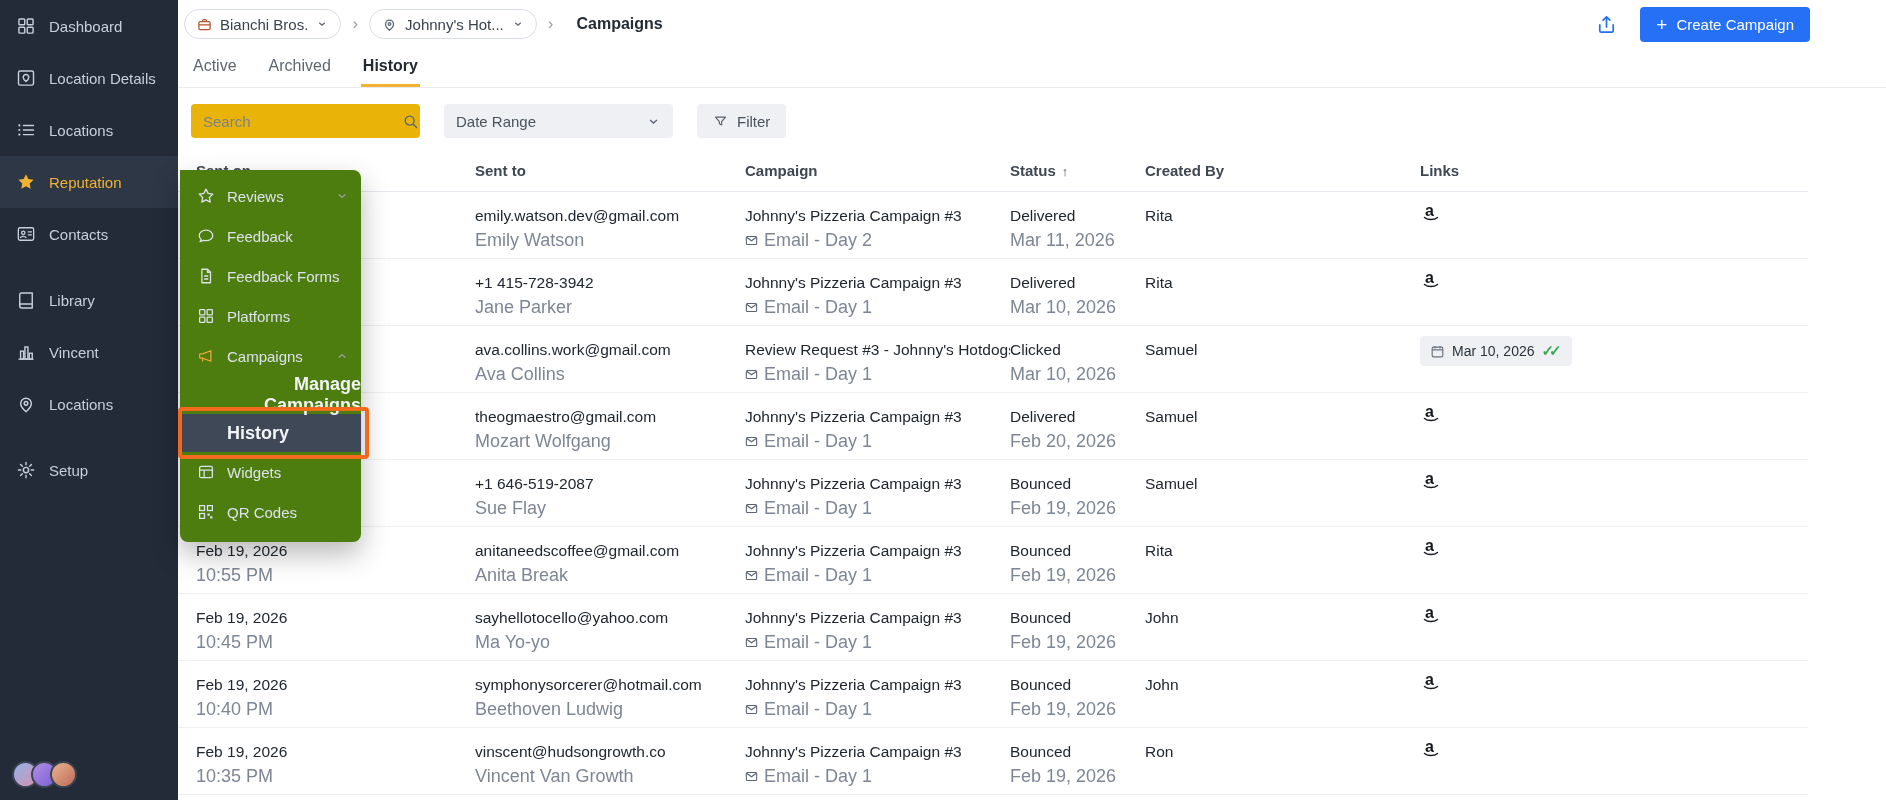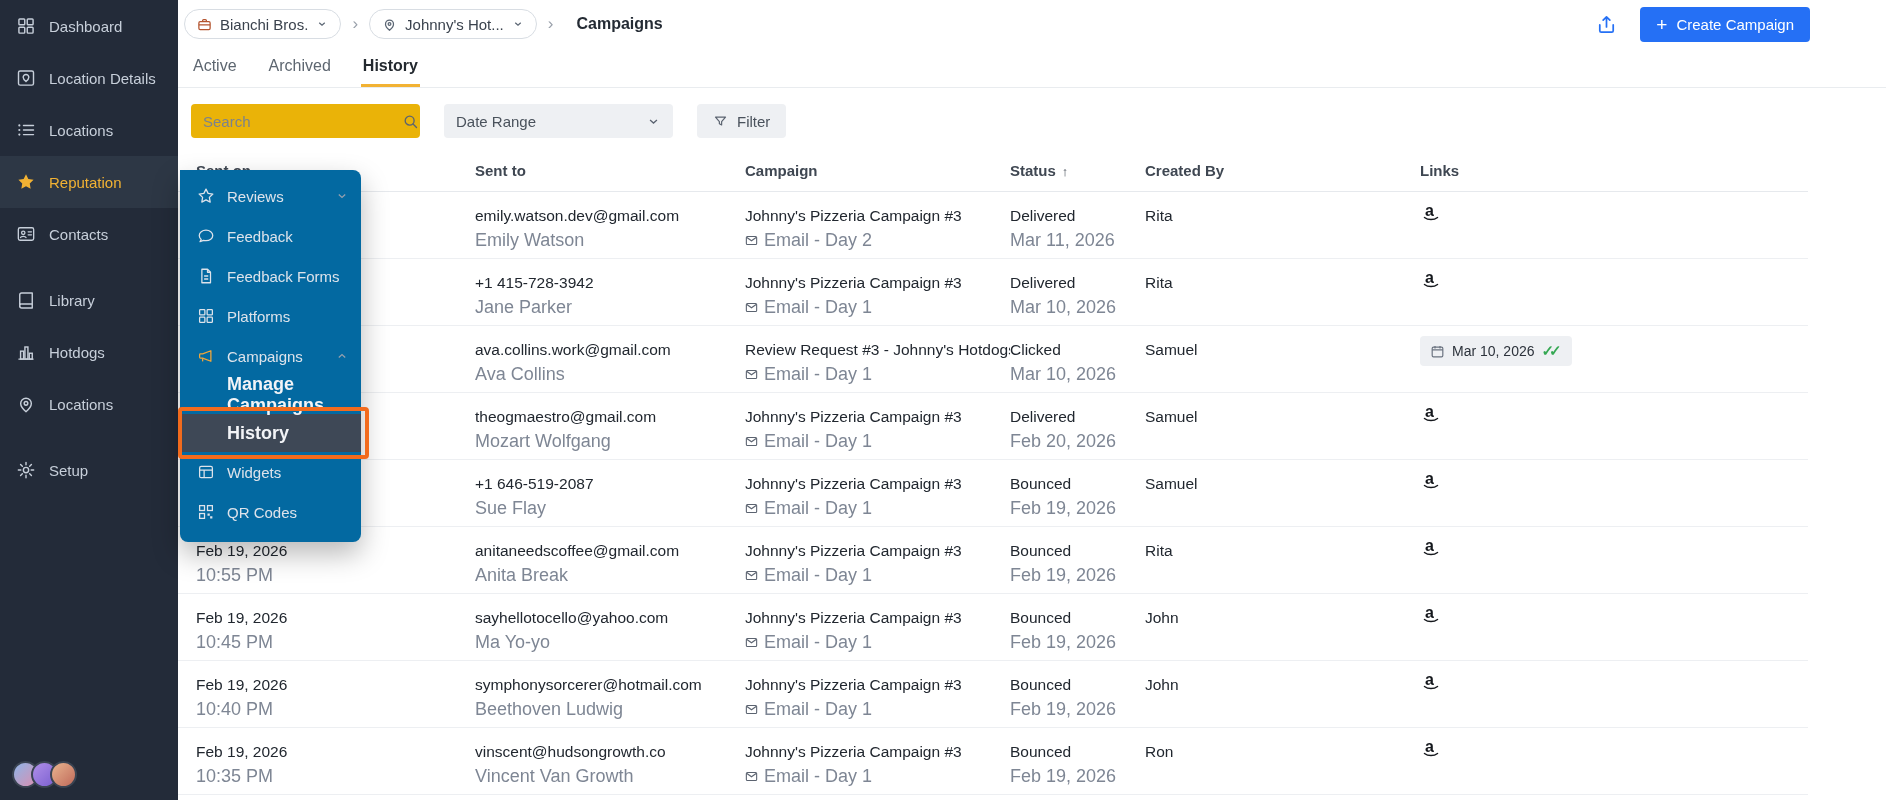--- a/index.html
+++ b/index.html
@@ -68,23 +68,23 @@
   .csub  { font-size:18px; color:#7e8694; line-height:18px; margin-top:5px; display:flex;
            align-items:center; gap:6px; white-space:nowrap; }
   .links-cell { padding-top:10px; }
   .amazon { display:inline-flex; cursor:pointer; }
   .link-badge { display:inline-flex; align-items:center; gap:7px; background:#eef0f3; border-radius:4px;
                 height:30px; padding:0 10px; font-size:14px; color:#2c323b; cursor:pointer; }
   .bicon { display:flex; color:#6b7380; }
   .bchecks { color:#35a853; font-weight:700; letter-spacing:-5px; padding-right:5px; font-size:15px; }
 
   
-  .popup { position:absolute; left:2px; top:170px; width:181px; background:#0369a1;
+  .popup { position:absolute; left:2px; top:170px; width:181px; background:#4d7c0f;
            border-radius:0 8px 8px 8px; box-shadow:0 12px 28px rgba(0,0,0,.28);
-           padding:6px 0 10px; z-index:50; }
+           padding:6px 0 10px; z-index:50;text-align:right; }
   .p-item { display:flex; align-items:center; gap:12px; height:40px; padding:0 12px 0 17px;
             color:#dde3eb; font-size:15px; cursor:pointer; }
   .p-item .picon { width:18px; height:18px; display:flex; }
   .p-caret { margin-left:auto; color:#95a0ae; display:flex; }
   .p-item.campaigns .picon { color:#f0a63a; }
   .p-sub { height:38px; padding-left:47px; font-weight:700; color:#f2f4f7; font-size:18px;
            display:flex; align-items:center; cursor:pointer; }
   .p-sub.selected { background:#3e4856; }
 
   .annotation { position:absolute; left:0; top:407px; width:191px; height:52px;
@@ -154,21 +154,21 @@
     </div>
     <div class="side-item">
       <span class="sicon">
         <svg viewBox="0 0 24 24" width="20" height="20" fill="none" stroke="currentColor" stroke-width="1.7" stroke-linecap="round">
             <path d="M3.5 20.5h17"></path>
             <rect x="5.5" y="11" width="3.6" height="9.5"></rect>
             <rect x="10.7" y="6" width="3.6" height="14.5"></rect>
             <rect x="15.9" y="13.5" width="3.6" height="7"></rect>
           </svg>
       </span>
-      <span>Hotdogs</span>
+      <span>Vincent</span>
     </div>
     <div class="side-item">
       <span class="sicon">
         <svg viewBox="0 0 24 24" width="20" height="20" fill="none" stroke="currentColor" stroke-width="1.7">
             <path d="M12 21.2s-6.4-5.4-6.4-9.8a6.4 6.4 0 1 1 12.8 0c0 4.4-6.4 9.8-6.4 9.8z"></path>
             <circle cx="12" cy="11.2" r="2.2"></circle>
           </svg>
       </span>
       <span>Locations</span>
     </div>

